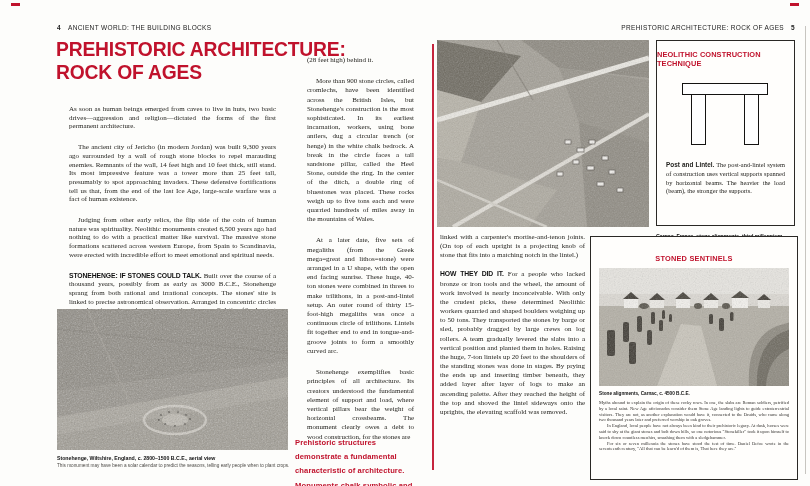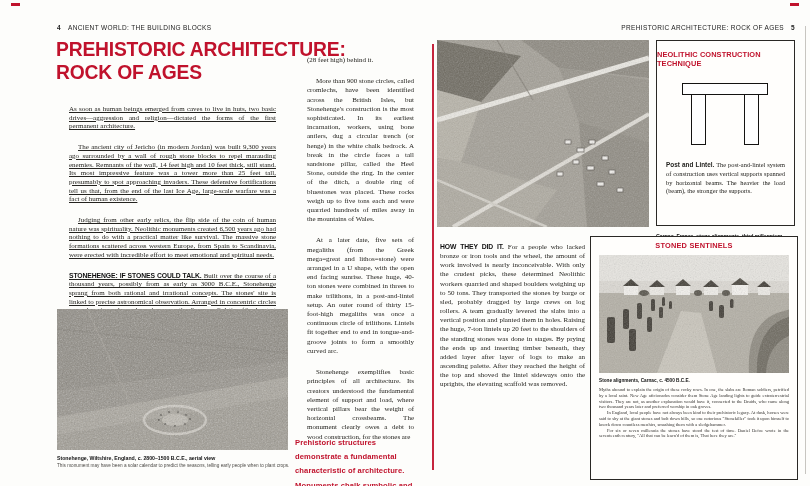--- a/index.html
+++ b/index.html
@@ -20,21 +20,21 @@
   .scan-edge{position:absolute;right:4px;top:26px;width:1px;height:448px;background:#b9b7b1;opacity:.8;}
 
   
   .runhead{position:absolute;top:24px;font-family:"Liberation Sans",sans-serif;
     font-size:6.5px;letter-spacing:.35px;color:#222;white-space:nowrap;}
   .runhead .num{font-weight:700;margin:0 7px;}
 
   
   .title{left:56px;top:37px;font-weight:700;font-size:20.5px;line-height:23px;
     letter-spacing:-.2px;transform:scaleX(.94);transform-origin:0 0;white-space:nowrap;}
-  .maincol{left:57px;top:93px;width:231px;font-size:7px;line-height:8.7px;color:#24231f;text-decoration:underline;}
+  .maincol{left:57px;top:93px;width:231px;font-size:7px;line-height:8.7px;color:#24231f;}
   .maincol p, .col2 p{margin:12px;text-indent:9px;}
   .maincol p.fi, .col2 p.fi{text-indent:0;}
   .runin{font-family:"Liberation Sans",sans-serif;font-weight:700;font-size:6.8px;letter-spacing:-.1px;color:#111;}
   .col2{left:295px;top:44px;width:131px;font-size:7px;line-height:9.2px;color:#24231f;}
   .pullquote{left:295px;top:392px;width:133px;font-weight:700;font-size:7.6px;line-height:14.2px;letter-spacing:.1px;margin-top:44px;}
   .photo-frame{overflow:hidden;background:#999archive;}
   .cap-b{font-family:"Liberation Sans",sans-serif;font-weight:700;font-size:5.2px;line-height:6.4px;color:#111;}
   .cap-t{font-family:"Liberation Sans",sans-serif;font-size:4.7px;line-height:5.8px;color:#4c4a46;margin-top:1.5px;}
 
   .gutter-rule{left:432px;top:44px;width:1.6px;height:426px;background:var(--accent);opacity:.92;}
@@ -50,21 +50,21 @@
   .pl-lintel{position:absolute;left:0;top:0;width:86px;height:12px;border:1.6px solid #141311;background:#fff;box-sizing:border-box;}
   .pl-post{position:absolute;top:12px;width:15px;height:50px;border:1.6px solid #141311;border-top:none;background:#fff;box-sizing:border-box;}
   .pl-post.p1{left:9px;} .pl-post.p2{left:62px;}
   .conbox-text{margin:0 9px;font-size:6.4px;line-height:8.8px;color:#24231f;}
   .conbox-text b{font-weight:700;}
 
   .caption2{left:656px;top:233px;width:140px;}
   .caption2 .cap-t{font-size:4.5px;line-height:5.5px;}
 
   .senbox{left:590px;top:236px;width:208px;height:244px;border:1.3px solid #2a2825;background:#fffefc;box-sizing:border-box;}
-  .senbox-title{margin-top:4px;text-align:center;font-weight:700;font-size:7.4px;letter-spacing:.2px;}
+  .senbox-title{margin-top:17px;text-align:center;font-weight:700;font-size:7.4px;letter-spacing:.2px;}
   .senbox-photo{margin:5px 8px 0 8px;height:118px;overflow:hidden;}
   .senbox-cap{margin:5px 8px 0 8px;font-family:"Liberation Sans",sans-serif;font-weight:700;font-size:4.7px;color:#111;}
   .senbox-text{margin:4px 8px 0 8px;font-size:4.55px;line-height:5.8px;color:#33322f;}
   .senbox-text p{margin:0;text-indent:8px;}
   .senbox-text p.fi{text-indent:0;}
   svg{display:block;}
 </style>
 </head>
 <body>
 
@@ -187,20 +187,21 @@
   </div>
   <div class="conbox-text just serif"><b class="sans">Post and Lintel.</b> <span>The post-and-lintel system of construction uses vertical supports spanned by horizontal beams. The heavier the load (beam), the stronger the supports.</span></div>
 </div>
 
 <div class="abs caption2">
   <div class="cap-b">Carnac, France, stone alignments, third millennium B.C.E., aerial view</div>
   <div class="cap-t just">Around Carnac on the Atlantic coast of France, an army of more than 10,000 granite slabs marches toward the sea over an area of nearly 5 square miles. The avenues of 12-foot-tall stones are arranged in two to thirteen straight rows called alignments. No one knows why these megaliths were erected.</div>
 </div>
 
 <div class="abs col3 just serif">
+  <p class="fi">linked with a carpenter's mortise-and-tenon joints. (On top of each upright is a projecting knob of stone that fits into a matching notch in the lintel.)</p>
   <p class="fi gap"><span class="runin">HOW THEY DID IT.</span> <span>For a people who lacked bronze or iron tools and the wheel, the amount of work involved is nearly inconceivable. With only the crudest picks, these determined Neolithic workers quarried and shaped boulders weighing up to 50 tons. They transported the stones by barge or sled, probably dragged by large crews on log rollers. A team gradually levered the slabs into a vertical position and planted them in holes. Raising the huge, 7-ton lintels up 20 feet to the shoulders of the standing stones was done in stages. By prying the ends up and inserting timber beneath, they added layer after layer of logs to make an ascending palette. After they reached the height of the top and shoved the lintel sideways onto the uprights, the elevating scaffold was removed.</span></p>
 </div>
 
 <div class="abs senbox">
   <div class="senbox-title sans red">STONED SENTINELS</div>
   <div class="senbox-photo">
     <svg width="192" height="118" viewBox="0 0 192 118" preserveAspectRatio="none">
       <defs>
         <filter id="g3" x="0" y="0" width="100%" height="100%">
           <feTurbulence type="fractalNoise" baseFrequency="0.85" numOctaves="2" seed="9"></feTurbulence>

